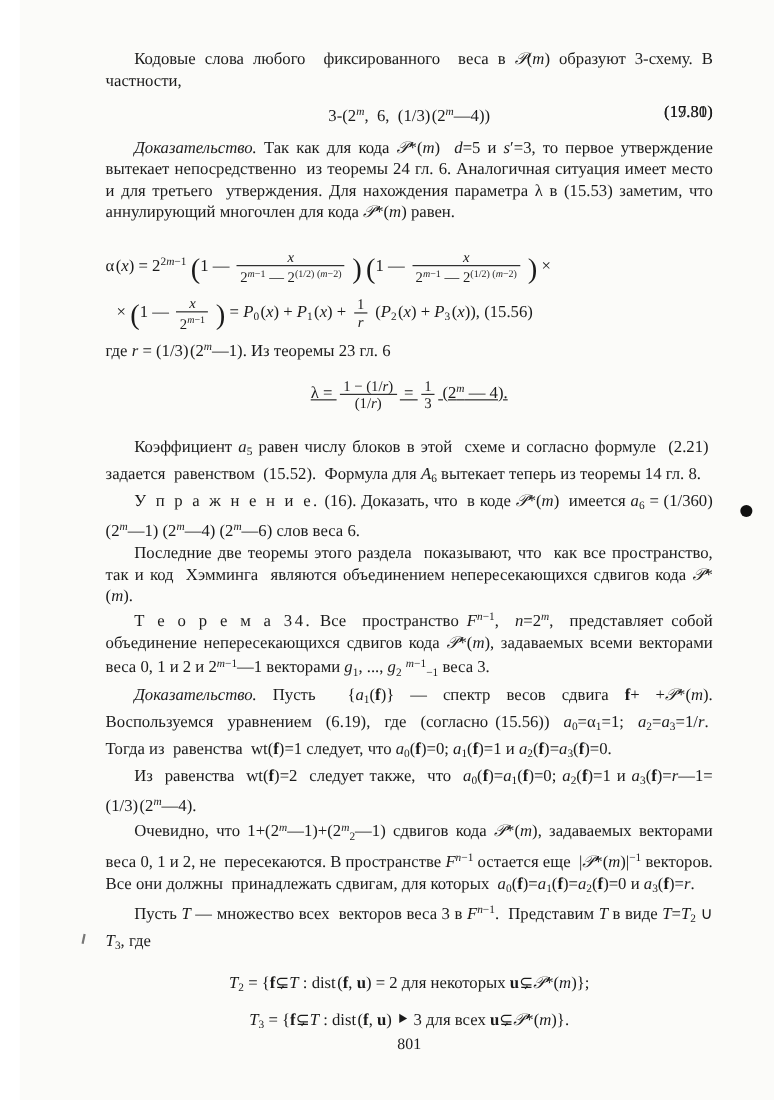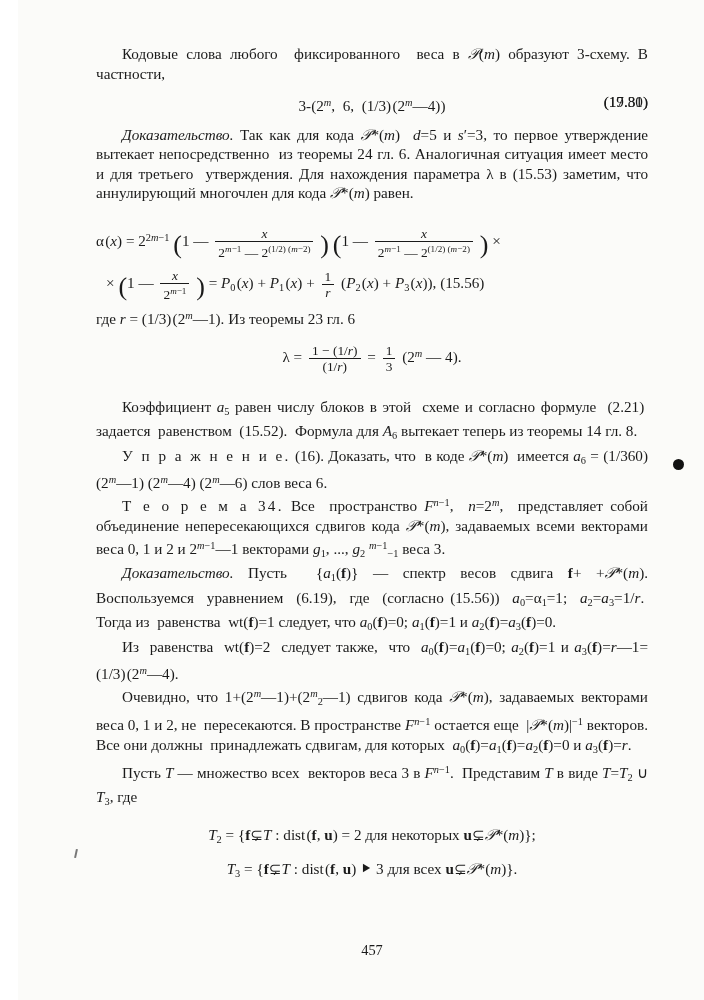--- a/index.html
+++ b/index.html
@@ -165,40 +165,43 @@
         <span class="frac"><span class="top">1</span><span class="bot"><span class="it">r</span></span></span>
         (<span class="it">P</span><sub>2</sub> (<span class="it">x</span>) + <span class="it">P</span><sub>3</sub> (<span class="it">x</span>)),
       </span>
       <span class="num">(15.56)</span>
     </div>
 
     <p>
       где <span class="it">r</span> = (1/3) (2<sup><span class="it">m</span></sup>—1). Из теоремы 23 гл. 6
     </p>
 
-    <div class="formula" style="margin-top:14px;margin-bottom:16px;">
+    <div class="formula" style="margin-top:14px;margin-bottom:16px;text-decoration:underline;">
       <span>
         λ =
         <span class="frac"><span class="top">1 − (1/<span class="it">r</span>)</span><span class="bot">(1/<span class="it">r</span>)</span></span>
         =
         <span class="frac"><span class="top">1</span><span class="bot">3</span></span>
         (2<sup><span class="it">m</span></sup> — 4).
       </span>
     </div>
 
     <div class="gap"></div>
 
     <p class="indent">
       Коэффициент <span class="it">a</span><sub>5</sub> равен числу блоков в этой&nbsp; схеме и согласно формуле&nbsp; (2.21)&nbsp; задается&nbsp; равенством&nbsp; (15.52).&nbsp; Формула для <span class="it">A</span><sub>6</sub> вытекает теперь из теоремы 14 гл. 8.
     </p>
 
     <p class="indent">
       <span class="spaced">У п р а ж н е н и е.</span> (16). Доказать, что&nbsp; в коде <span class="scr">𝒫</span>*(<span class="it">m</span>)&nbsp; имеется <span class="it">a</span><sub>6</sub> = (1/360) (2<sup><span class="it">m</span></sup>—1) (2<sup><span class="it">m</span></sup>—4) (2<sup><span class="it">m</span></sup>—6) слов веса 6.
     </p>
 
+    <p class="indent">
+      Последние две теоремы этого раздела&nbsp; показывают, что&nbsp; как все пространство, так и код&nbsp; Хэмминга&nbsp; являются объединением непересекающихся сдвигов кода <span class="scr">𝒫</span>*(<span class="it">m</span>).
+    </p>
 
     <p class="indent thm">
       <span class="spaced">Т е о р е м а   34.</span> Все&nbsp; пространство <span class="it">F</span><sup><span class="it">n</span>−1</sup>,&nbsp; <span class="it">n</span>=2<sup><span class="it">m</span></sup>,&nbsp; представляет собой объединение непересекающихся сдвигов кода <span class="scr">𝒫</span>*(<span class="it">m</span>), зада­ваемых всеми векторами веса 0, 1 и 2 и 2<sup><span class="it">m</span>−1</sup>—1 векторами <span class="it">g</span><sub>1</sub>, ..., <span class="it">g</span><sub>2</sub> <sup><span class="it">m</span>−1</sup><sub>−1</sub> веса 3.
     </p>
 
     <p class="indent">
       <span class="it">Доказательство.</span> Пусть&nbsp; {<span class="it">a</span><sub>1</sub>(<strong>f</strong>)} — спектр весов сдвига <strong>f</strong>+ +<span class="scr">𝒫</span>*(<span class="it">m</span>). Воспользуемся&nbsp; уравнением&nbsp; (6.19),&nbsp; где&nbsp; (согласно (15.56))&nbsp; <span class="it">a</span><sub>0</sub>=α<sub>1</sub>=1;&nbsp; <span class="it">a</span><sub>2</sub>=<span class="it">a</span><sub>3</sub>=1/<span class="it">r</span>.&nbsp; Тогда из&nbsp; равенства&nbsp; wt(<strong>f</strong>)=1 следует, что <span class="it">a</span><sub>0</sub>(<strong>f</strong>)=0; <span class="it">a</span><sub>1</sub>(<strong>f</strong>)=1 и <span class="it">a</span><sub>2</sub>(<strong>f</strong>)=<span class="it">a</span><sub>3</sub>(<strong>f</strong>)=0.
     </p>
 
     <p class="indent">
@@ -214,18 +217,18 @@
     </p>
 
     <div class="formula" style="margin-top:13px;">
       <span><span class="it">T</span><sub>2</sub> = {<strong>f</strong>⊊<span class="it">T</span> : dist (<strong>f</strong>, <strong>u</strong>) = 2 для некоторых <strong>u</strong>⊊<span class="scr">𝒫</span>*(<span class="it">m</span>)};</span>
     </div>
 
     <div class="formula" style="margin-top:9px;">
       <span><span class="it">T</span><sub>3</sub> = {<strong>f</strong>⊊<span class="it">T</span> : dist (<strong>f</strong>, <strong>u</strong>) ⯈ 3 для всех <strong>u</strong>⊊<span class="scr">𝒫</span>*(<span class="it">m</span>)}.</span>
     </div>
 
-    <div class="pagenum">457</div>
+    <div class="pagenum">801</div>
   </div>
 
   <div class="dot"></div>
   <div class="tick"></div>
 </div>
 
 </body></html>

